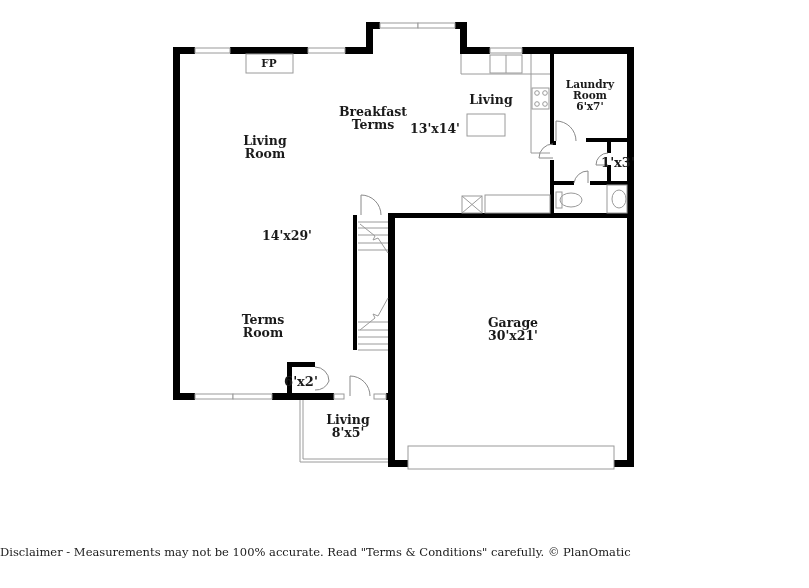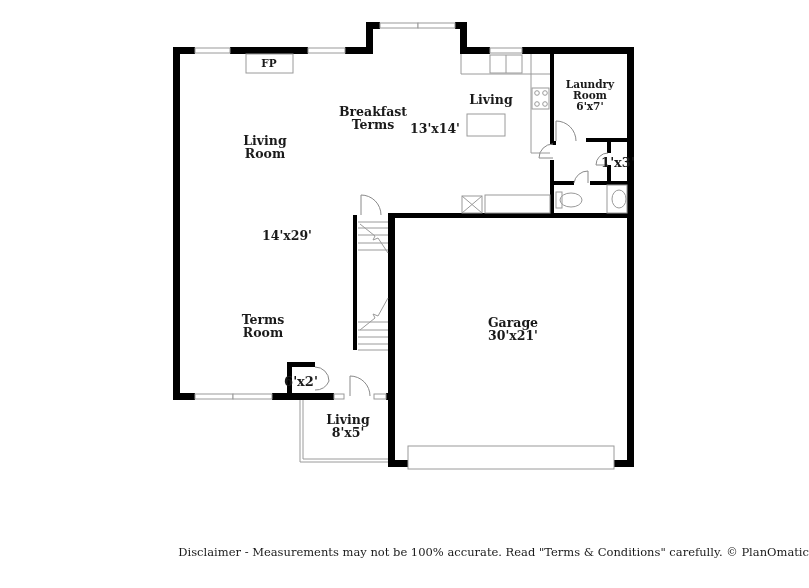--- a/index.html
+++ b/index.html
@@ -6,21 +6,21 @@
   body { width:809px; height:588px; position:relative; overflow:hidden; font-family:"DejaVu Serif", serif; }
   #plan { position:absolute; left:0; top:0; width:809px; height:588px; }
   .wall { fill:#000000; }
   .thin { fill:none; stroke:#9a9a9a; stroke-width:1; }
   .win { fill:#ffffff; stroke:#9a9a9a; stroke-width:1; }
   .door { fill:none; stroke:#8a8a8a; stroke-width:1; }
   .lbl { position:absolute; text-align:center; font-family:"DejaVu Serif", serif; font-weight:bold; color:#1a1a1a; line-height:1.05; transform:translateX(-50%); white-space:nowrap; }
   .lbl.big { font-size:12.5px; }
   .lbl.mid { font-size:10.5px; }
   .lbl.small { font-size:13px; }
-  .disclaimer { position:absolute; left:0; top:545px; width:809px; text-align:right; font-family:"DejaVu Serif", serif; font-size:11.5px; color:#1a1a1a; }
+  .disclaimer { position:absolute; left:0; top:545px; width:809px; text-align:left; font-family:"DejaVu Serif", serif; font-size:11.5px; color:#1a1a1a; }
 </style>
 </head>
 <body>
 
 <svg id="plan" viewBox="0 0 809 588" xmlns="http://www.w3.org/2000/svg">
 
   <g>
 
     <rect class="wall" x="173" y="47" width="7" height="353"></rect>
 

